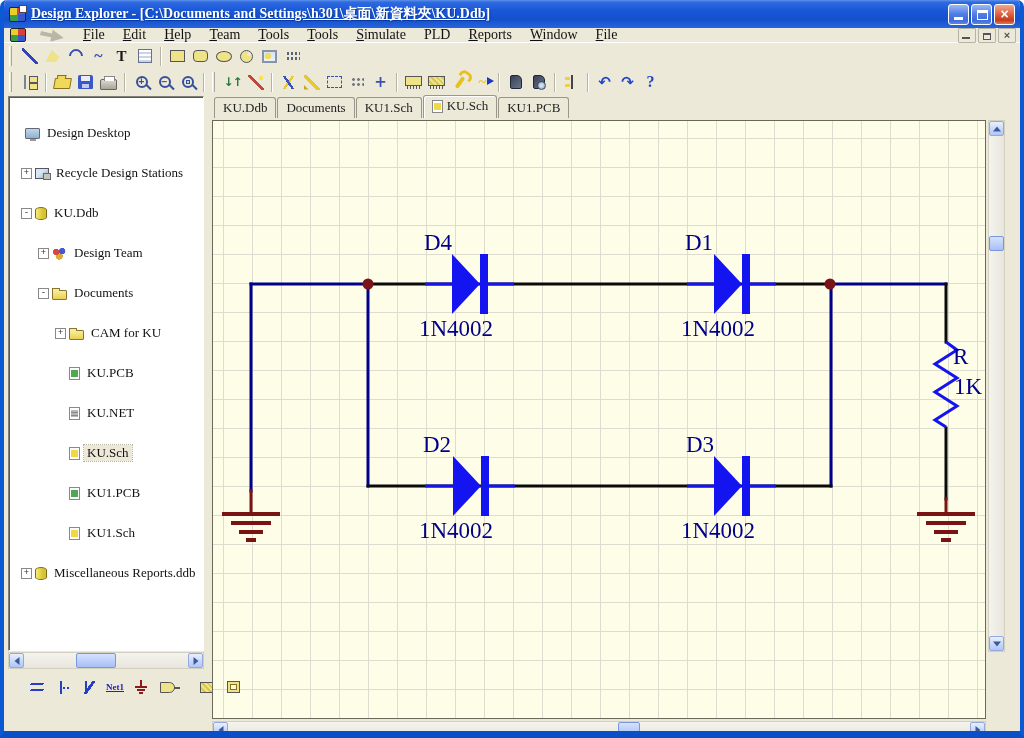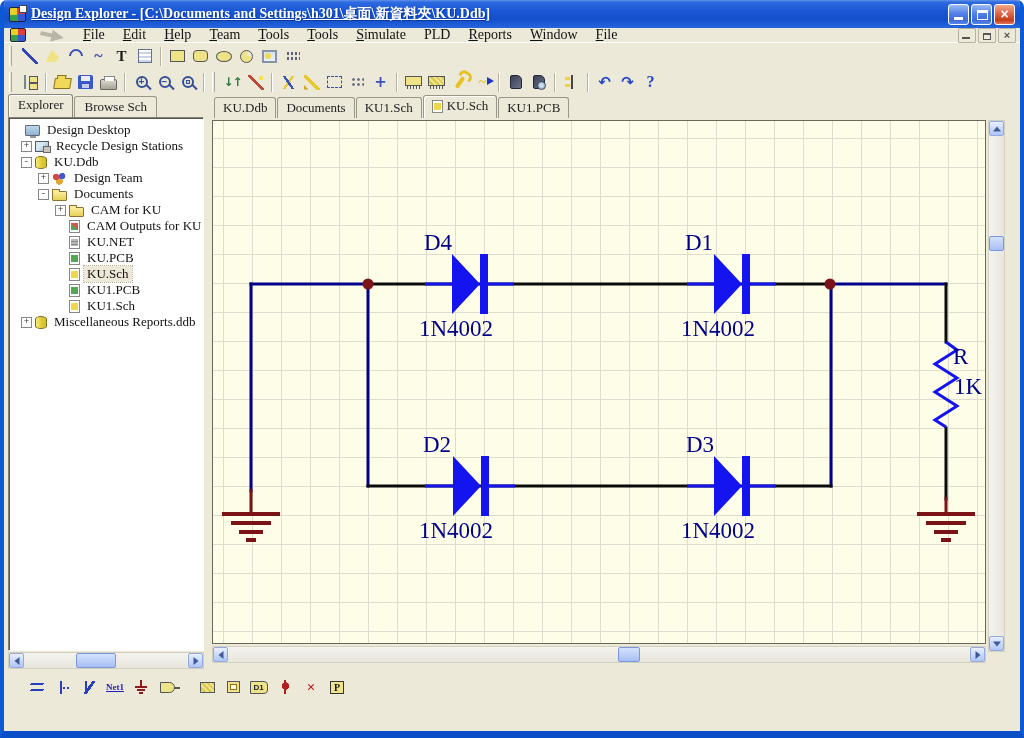--- a/index.html
+++ b/index.html
@@ -102,21 +102,21 @@
   .tb-help { color:#2244CC; font:bold 16px "Liberation Serif",serif; }
 
   
   .workspace { height:574px; display:flex; padding:1px 0 0 4px; }
   .lpanel { width:196px; display:flex; flex-direction:column; }
   .ptabs { height:21px; display:flex; align-items:flex-end; }
   .ptab { font-size:13px; padding:2px 9px 2px; border:1px solid #9A968A; border-bottom:none; border-radius:3px 3px 0 0; background:#ECE9D8; color:#222; margin-right:1px; position:relative; }
   .ptab.active { border-color:#8A8678; box-shadow:inset 1px 1px 0 #fff; z-index:2; padding-bottom:4px; }
   .treebox { flex:1; background:#fff; border:1px solid #808074; border-right-color:#fff; border-bottom-color:#fff;
     box-shadow:inset 1px 1px 0 #5A584E; overflow:hidden; padding:4px 0 0 2px; }
-  .trow { display:flex; align-items:center; height:16px; white-space:nowrap; }
+  .trow { display:flex; align-items:center; height:16px; white-space:nowrap;margin-top:24px; }
   .tindent { flex:none; height:1px; }
   .tbox { flex:none; width:11px; height:11px; margin-right:3px; font:9px "Liberation Mono",monospace; line-height:9px; text-align:center; color:#333; }
   .tbox.show { border:1px solid #888; background:#fff; }
   .tbox.blank { visibility:hidden; }
   .ticon { flex:none; margin-right:4px; display:block; }
   .tlabel { font-size:13px; color:#111; padding:0 3px; }
   .tlabel.selected { background:#EDE8D8; outline:1px dotted #B8B2A0; }
 
   
   .ic-desktop { width:15px; height:11px; border:1px solid #667; background:linear-gradient(#BFD8E8,#8FB0D0); border-radius:1px; position:relative; }
@@ -162,21 +162,21 @@
   
   .main { flex:1; display:flex; flex-direction:column; padding-left:8px; }
   .dtabs { height:22px; display:flex; align-items:flex-end; padding-left:2px; }
   .dtab { display:flex; align-items:center; gap:4px; font-size:13px; color:#222; background:#ECE9D8;
     border:1px solid #9A968A; border-bottom:none; border-radius:3px 3px 0 0; padding:2px 8px; margin-right:1px; }
   .dtab.active { box-shadow:inset 1px 1px 0 #fff; padding-bottom:4px; z-index:2; }
   .dticon { display:none; }
   .dtab.active .dticon { display:block; }
   .canvas-zone { flex:1; display:flex; padding-top:2px; }
   .canvas-col { display:flex; flex-direction:column; }
-  .canvas { position:relative; width:774px; height:524px; border:1px solid #6A6858; overflow:hidden;
+  .canvas { position:relative; width:774px; height:599px; border:1px solid #6A6858; overflow:hidden;
     background-color:#FEFDE8;
     background-image:linear-gradient(#DDDCCE 1px, transparent 1px),linear-gradient(90deg,#DDDCCE 1px, transparent 1px);
     background-size:29px 29px; background-position:10px 17px; }
   .canvas svg { position:absolute; inset:0; }
   .canvas svg text { font-family:"Liberation Serif",serif; font-size:23px; fill:#00008B; }
   .csb-h { width:774px; margin-top:2px; }
   .csb-v { height:532px; margin-left:2px; }
 
   
   .statusbar { height:22px; border-top:1px solid #fff; box-shadow:0 -1px 0 #B6B2A4; display:flex; align-items:center; padding:0 8px; gap:8px; }
@@ -414,25 +414,20 @@
         </span>
         <span class="tbtn">
           <i class="tb-help">?</i>
         </span>
       </span>
   </div>
 
   <div class="workspace">
 
     <div class="lpanel">
-      <div class="ptabs">
-
-      <span class="ptab active">Explorer</span>
-          <span class="ptab">Browse Sch</span>
-        </div>
       <div class="treebox">
         <div>
 
             <div class="trow">
               <span class="tindent" style="width: 14px;"></span>
 
               <span class="ticon ic-desktop"></span>
               <span class="tlabel">Design Desktop</span>
             </div>
 
@@ -465,39 +460,33 @@
               <span class="tlabel">Documents</span>
             </div>
 
             <div class="trow">
               <span class="tindent" style="width: 44px;"></span>
               <span class="tbox show">+</span>
               <span class="ticon ic-folder"></span>
               <span class="tlabel">CAM for KU</span>
             </div>
 
+
             <div class="trow">
               <span class="tindent" style="width: 44px;"></span>
               <span class="tbox blank"></span>
-              <span class="ticon pg ic-cam"></span>
-              <span class="tlabel">CAM Outputs for KU</span>
+              <span class="ticon pg ic-pcb"></span>
+              <span class="tlabel">KU.PCB</span>
             </div>
 
             <div class="trow">
               <span class="tindent" style="width: 44px;"></span>
               <span class="tbox blank"></span>
               <span class="ticon pg ic-net"></span>
               <span class="tlabel">KU.NET</span>
-            </div>
-
-            <div class="trow">
-              <span class="tindent" style="width: 44px;"></span>
-              <span class="tbox blank"></span>
-              <span class="ticon pg ic-pcb"></span>
-              <span class="tlabel">KU.PCB</span>
             </div>
 
             <div class="trow">
               <span class="tindent" style="width: 44px;"></span>
               <span class="tbox blank"></span>
               <span class="ticon pg ic-sch"></span>
               <span class="tlabel selected">KU.Sch</span>
             </div>
 
             <div class="trow">

